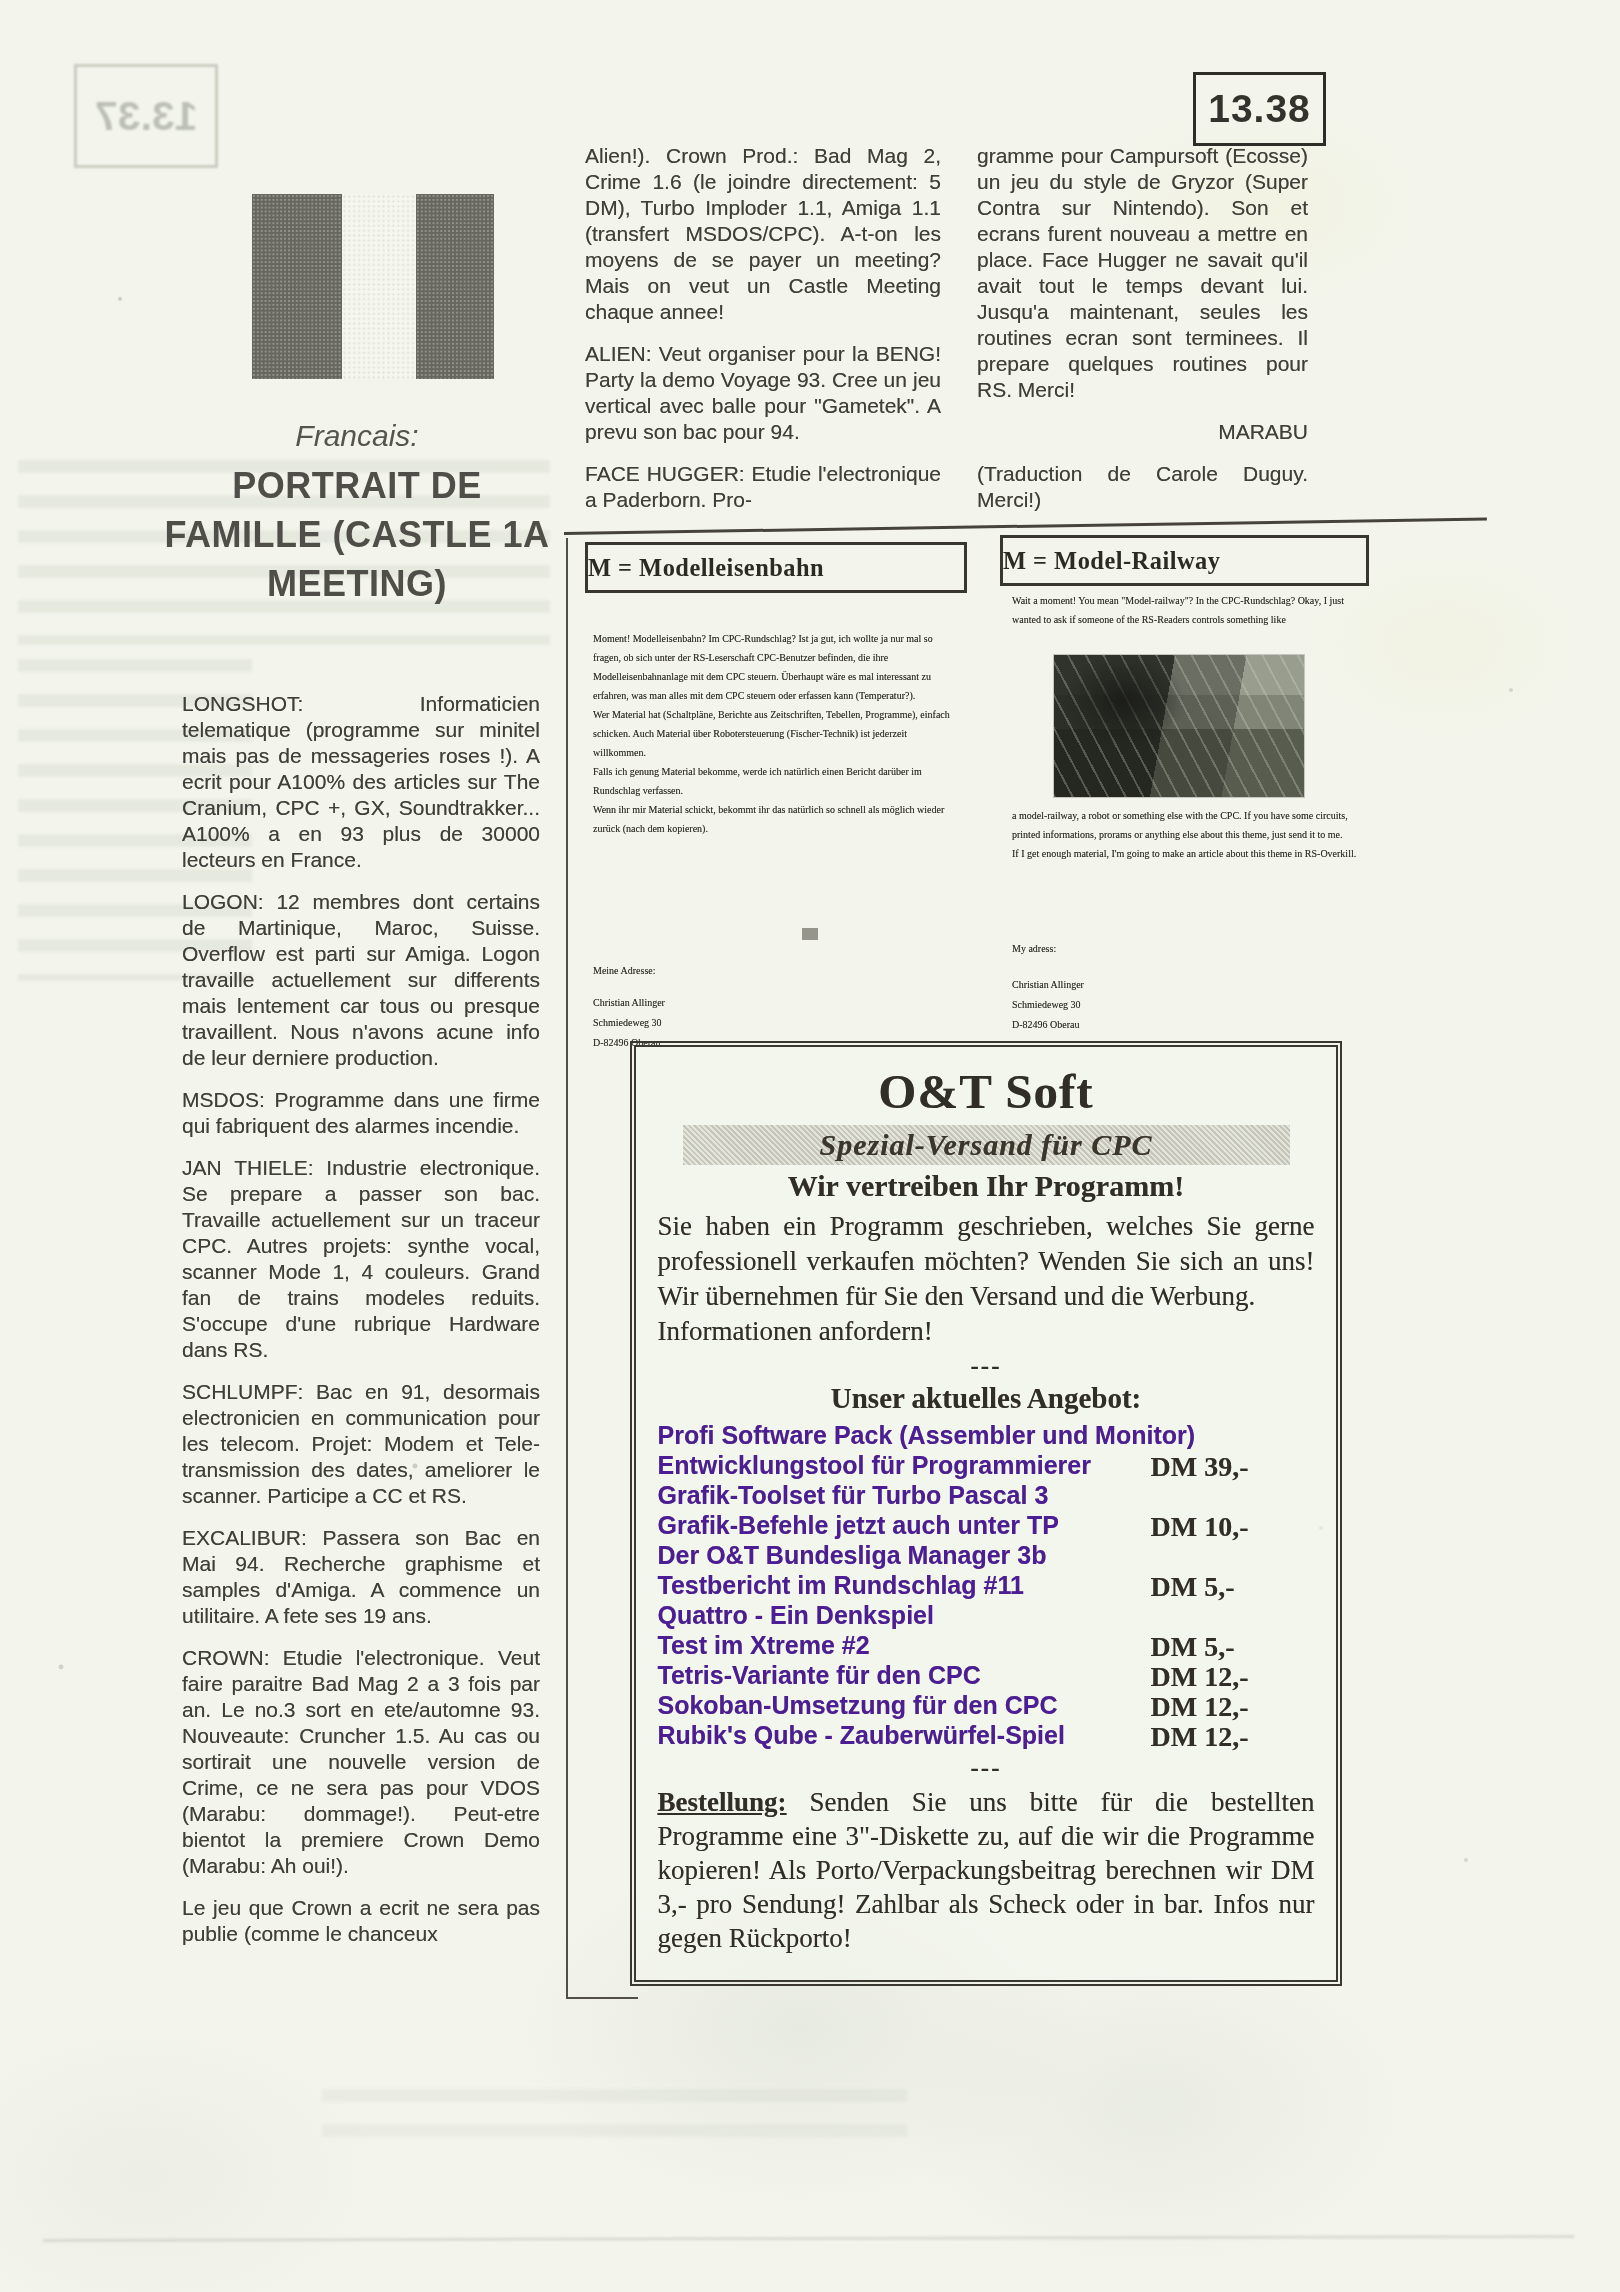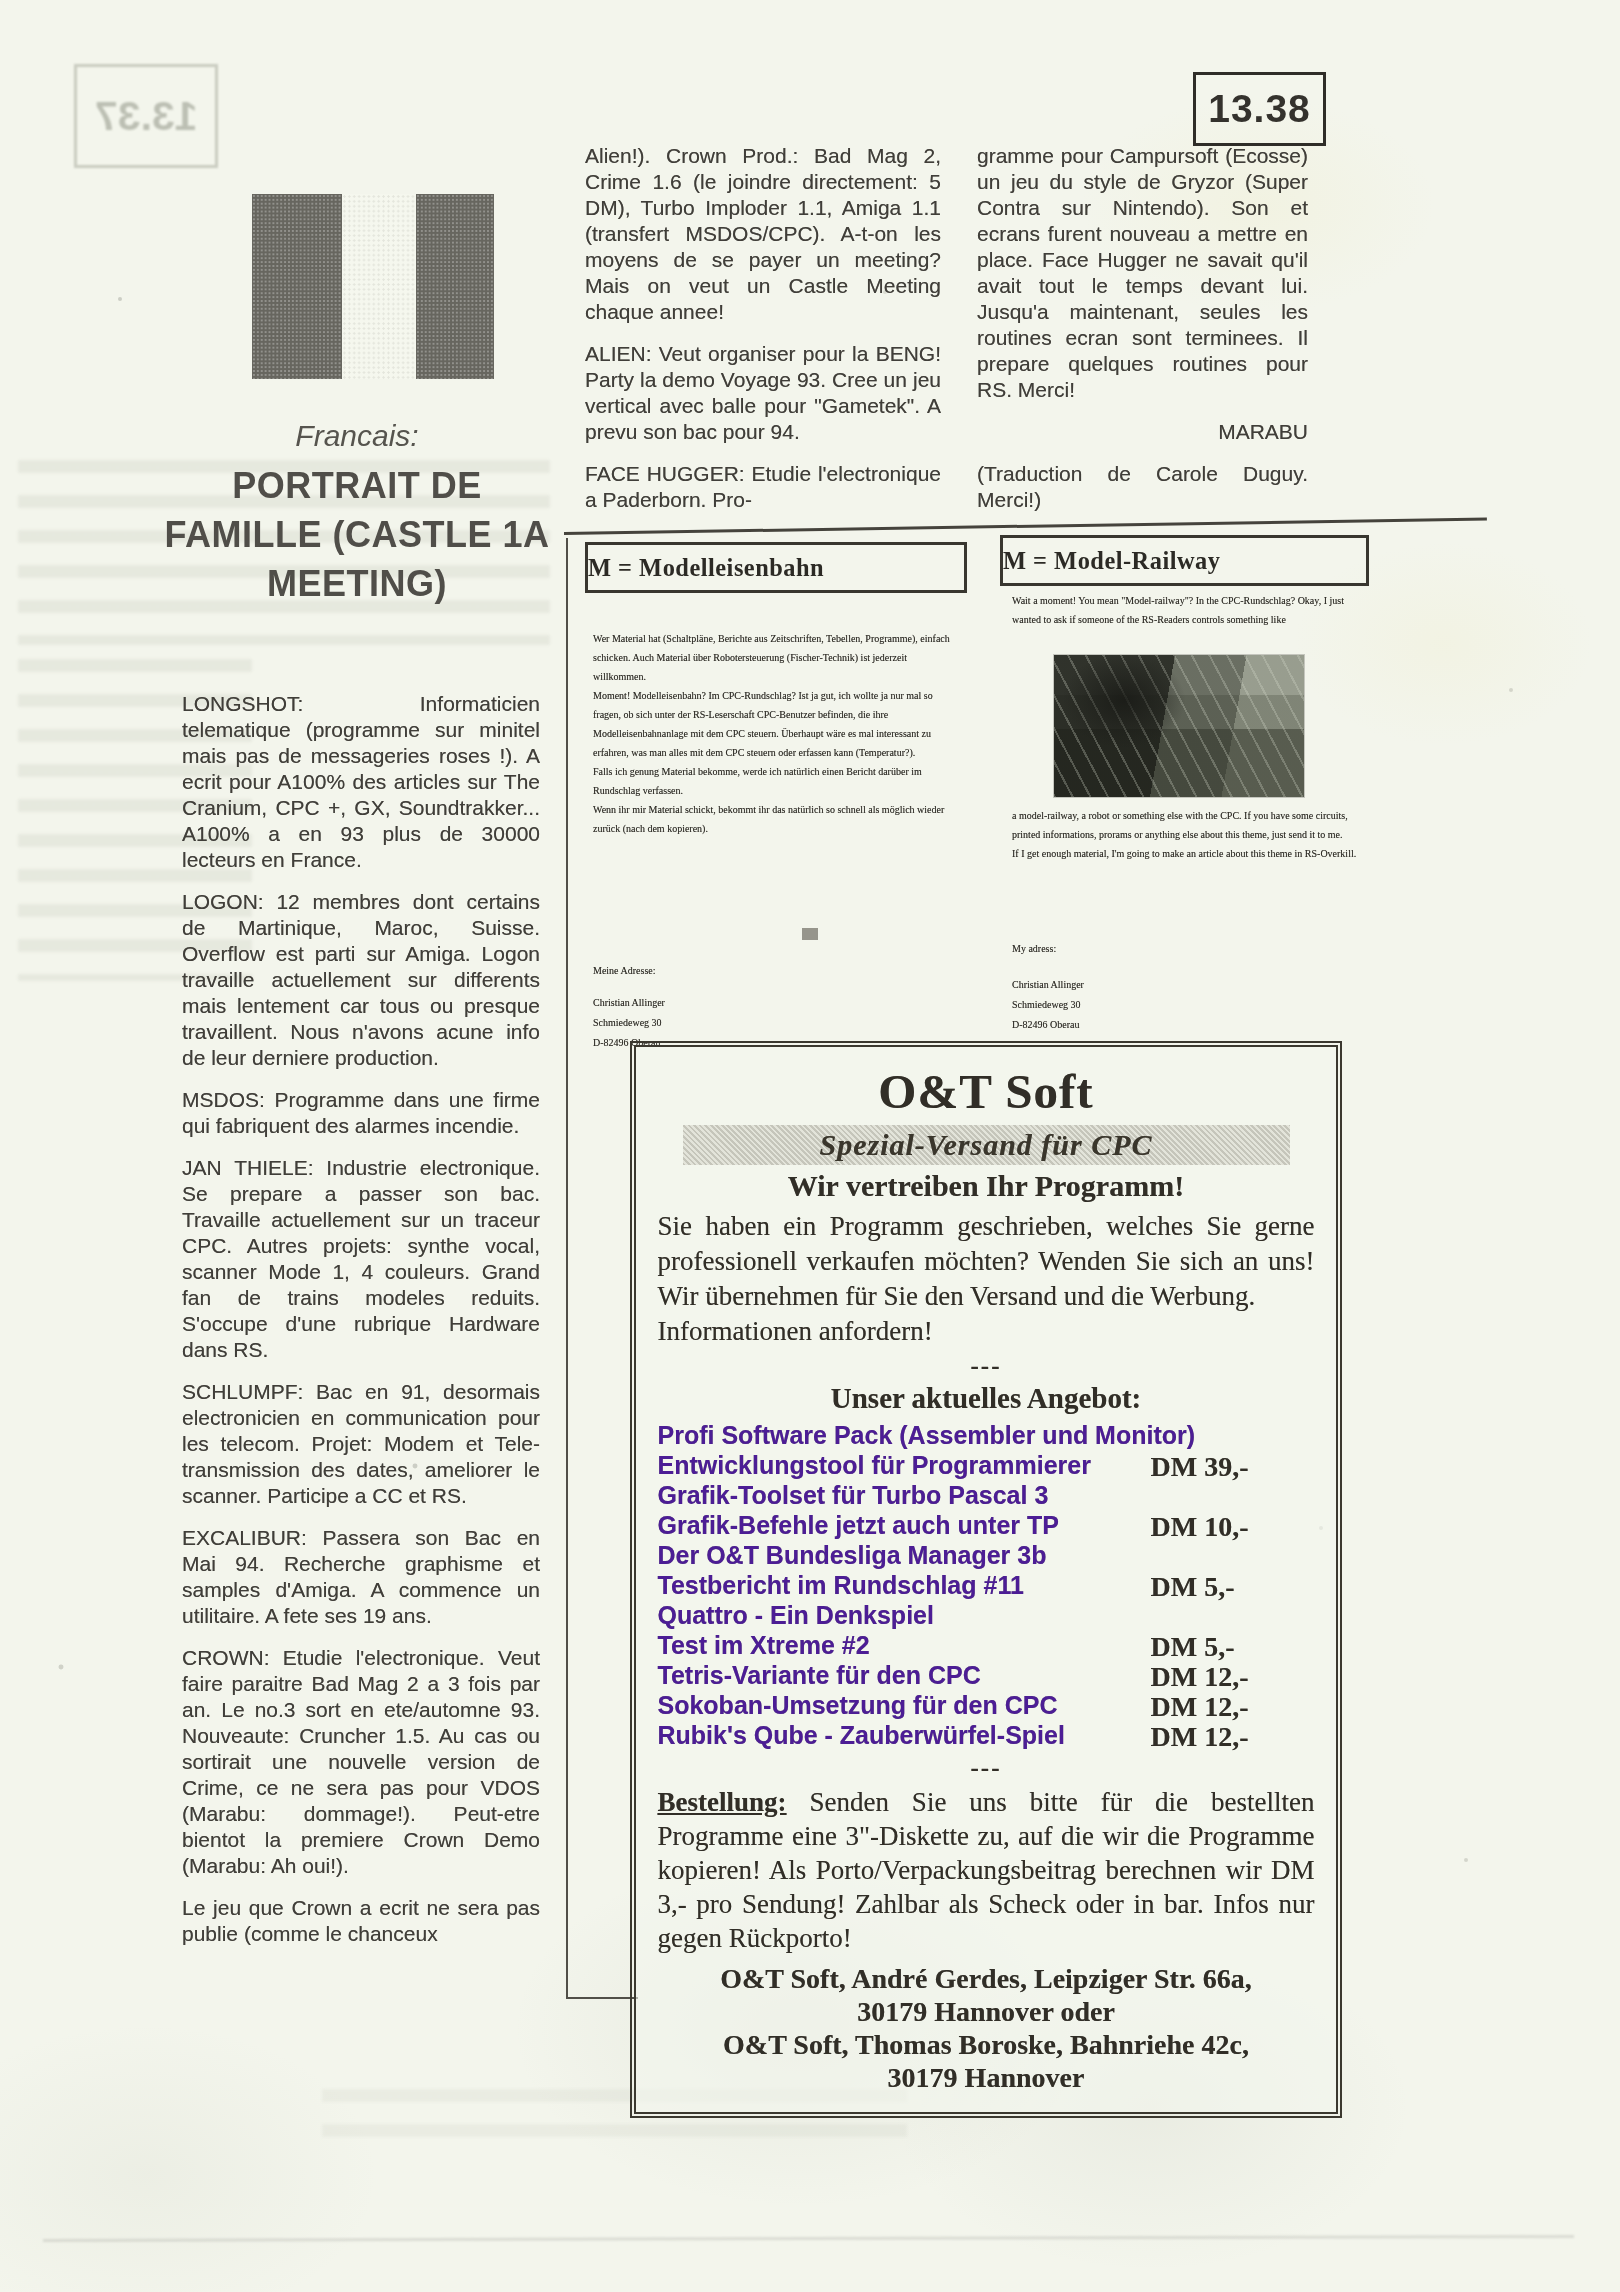--- a/index.html
+++ b/index.html
@@ -155,22 +155,22 @@
   </div>
 
   <div class="hrule"></div>
   <div class="vrule"></div>
   <div class="vrule-foot"></div>
 
   <div class="mhead german-h">
     <span>M = Modelleisenbahn</span>
   </div>
   <div class="seriftxt gtext">
+      <p>Moment! Modelleisenbahn? Im CPC-Rundschlag? Ist ja gut, ich wollte ja nur mal so fragen, ob sich unter der RS-Leserschaft CPC-Benutzer befinden, die ihre Modelleisenbahnanlage mit dem CPC steuern. Überhaupt wäre es mal interessant zu erfahren, was man alles mit dem CPC steuern oder erfassen kann (Temperatur?).</p>
       <p>Wer Material hat (Schaltpläne, Berichte aus Zeitschriften, Tebellen, Programme), einfach schicken. Auch Material über Robotersteuerung (Fischer-Technik) ist jederzeit willkommen.</p>
-      <p>Moment! Modelleisenbahn? Im CPC-Rundschlag? Ist ja gut, ich wollte ja nur mal so fragen, ob sich unter der RS-Leserschaft CPC-Benutzer befinden, die ihre Modelleisenbahnanlage mit dem CPC steuern. Überhaupt wäre es mal interessant zu erfahren, was man alles mit dem CPC steuern oder erfassen kann (Temperatur?).</p>
       <p>Falls ich genung Material bekomme, werde ich natürlich einen Bericht darüber im Rundschlag verfassen.</p>
       <p>Wenn ihr mir Material schickt, bekommt ihr das natürlich so schnell als möglich wieder zurück (nach dem kopieren).</p>
     </div>
   <div class="smudge"></div>
   <div class="seriftxt glabel">Meine Adresse:</div>
   <div class="seriftxt gaddr">
       <div>Christian Allinger</div>
       <div>Schmiedeweg 30</div>
       <div>D-82496 Oberau</div>
     </div>
@@ -244,21 +244,15 @@
       </div>
         <div class="ad-row">
         <span class="item">Rubik's Qube - Zauberwürfel-Spiel</span>
         <span class="price">DM 12,-</span>
       </div>
       </div>
     <div class="ad-div">---</div>
     <p class="ad-order">
       <span class="ol">Bestellung:</span><span> Senden Sie uns bitte für die bestellten Programme eine 3"-Diskette zu, auf die wir die Programme kopieren! Als Porto/Verpackungsbeitrag berechnen wir DM 3,- pro Sendung! Zahlbar als Scheck oder in bar. Infos nur gegen Rückporto!</span>
     </p>
-    <div class="ad-addrs">
-        <div class="ad-addr">O&amp;T Soft, André Gerdes, Leipziger Str. 66a,</div>
-        <div class="ad-addr">30179 Hannover oder</div>
-        <div class="ad-addr">O&amp;T Soft, Thomas Boroske, Bahnriehe 42c,</div>
-        <div class="ad-addr">30179 Hannover</div>
-      </div>
   </div>
 </div>
 
 
 </body></html>

